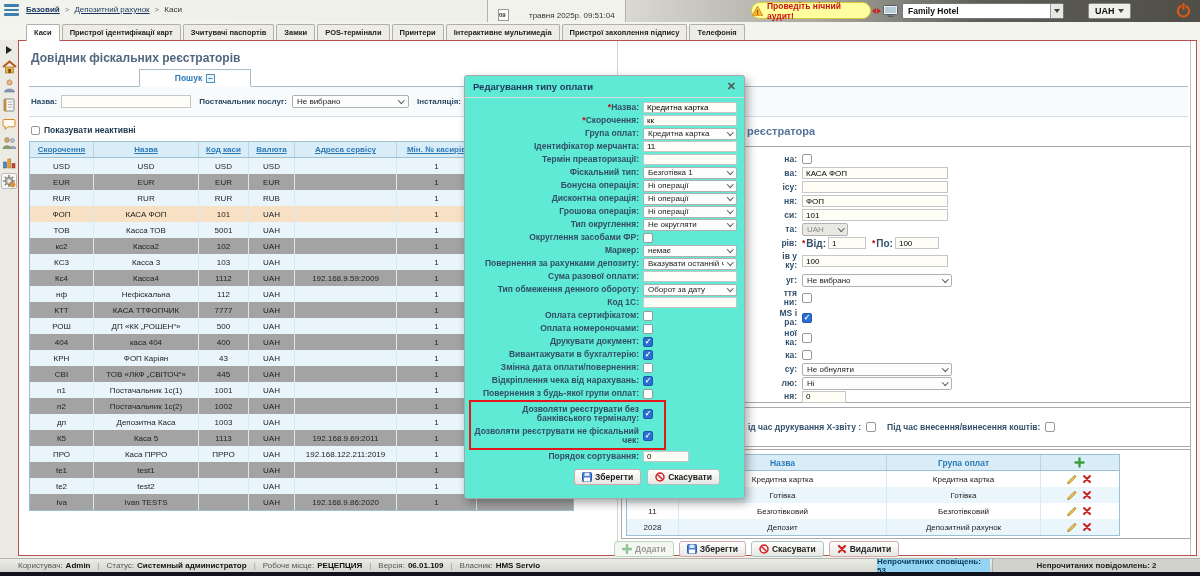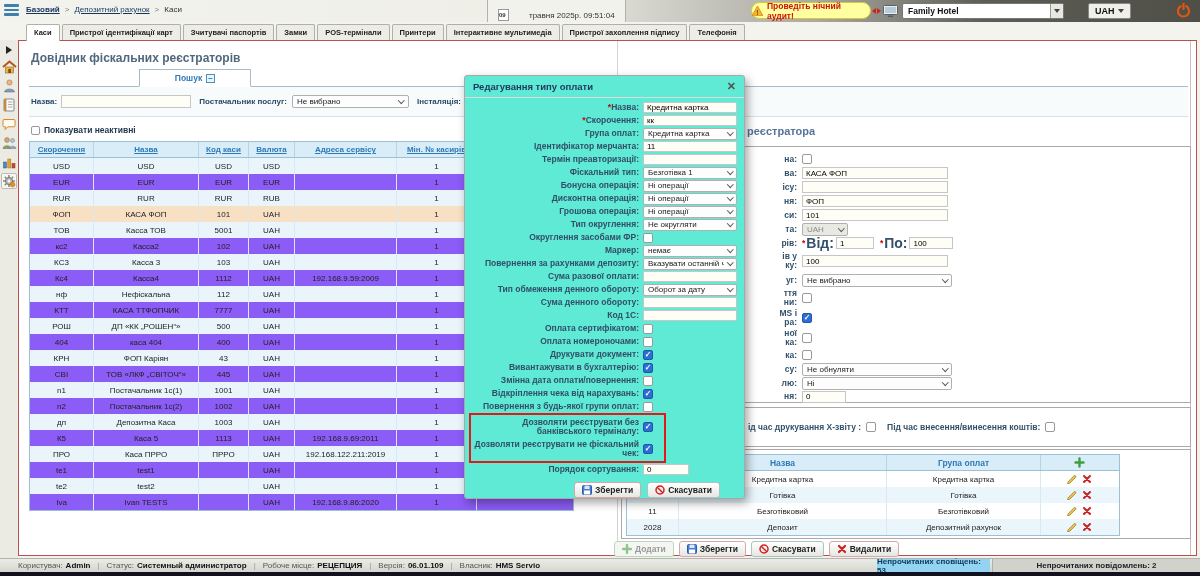--- a/index.html
+++ b/index.html
@@ -71,37 +71,37 @@
     font-size:8px;color:#fff;flex:none;cursor:pointer;}
   .cb[data-state="checked"]{background:#2b6fd6;border-color:#2456a8;}
   .cb[data-state="checked"]::after{content:"✓";font-weight:bold;margin-top:-1px;}
   .cb.sm{width:9px;height:9px;}
 
   
   .rtable{position:absolute;left:10px;top:100px;width:545px;border:1px solid #9cc0d4;}
   .rt-head{display:flex;height:16px;background:#d9edf8;border-bottom:1px solid #9cc0d4;}
   .rt-h{display:flex;align-items:center;justify-content:center;font-size:8px;font-weight:bold;color:#2d7ab8;text-decoration:underline;
     border-right:1px solid #b8d4e4;white-space:nowrap;overflow:hidden;cursor:pointer;}
-  .rt-row{display:flex;height:16px;background:#8b5cf6;cursor:pointer;}
+  .rt-row{display:flex;height:16px;background:#a3a3a3;cursor:pointer;}
   .rt-row:nth-child(odd){background:#e9f5fb;}
   .rt-row[data-sel="yes"]{background:#f7e0c3;}
   .rt-c{display:flex;align-items:center;justify-content:center;font-size:8px;color:#222;border-right:1px solid #d8e9f2;white-space:nowrap;overflow:hidden;}
   .c1{width:64px;}.c2{width:105px;}.c3{width:50px;}.c4{width:46px;}.c5{width:102px;}.c6{width:80px;}.c7{flex:1;border-right:none;}
 
   
   .rp-head{position:absolute;left:728px;top:84px;font-size:11px;font-weight:bold;color:#54749c;}
   .setbox{position:absolute;left:602px;top:105px;width:570px;height:257px;border:1px solid #aaa;background:#fff;padding-top:5px;}
   .rrow{display:flex;align-items:center;}
   .rlab{width:180px;display:flex;flex-direction:column;align-items:flex-end;padding-right:5px;font-size:8.5px;font-weight:bold;color:#33516b;line-height:9px;}
   .rtxt{width:146px;height:12px;border:1px solid #c6c6c6;background:#fffef6;font-size:8px;padding:0 3px;}
   .rtxt-sm{width:44px;}
   .rsel{width:150px;}
   .rsel-sm{width:46px;background:#e9e9e4;color:#888;}
   .req{color:#cc0000;font-style:normal;font-weight:bold;font-size:8.5px;}
-  .rfl{font-size:14px;font-weight:bold;color:#33516b;margin:0 2px 0 1px;}
+  .rfl{font-size:10px;font-weight:bold;color:#33516b;margin:0 2px 0 1px;}
   .h14{height:14px;}.h22{height:22px;}.h16{height:16px;}.h20{height:20px;}.h13{height:13px;}
   .xbox{position:absolute;left:602px;top:366px;width:570px;height:40px;border:1px solid #aaa;background:#fff;
     display:flex;align-items:center;padding-left:126px;gap:5px;font-size:8.5px;font-weight:bold;color:#33516b;}
   .paybox{position:absolute;left:602px;top:408px;width:570px;height:90px;border:1px solid #aaa;background:#fff;}
   .ptable{position:absolute;left:4px;top:4px;width:494px;border:1px solid #9cc0d4;}
   .pt-head{display:flex;height:16px;background:#d9edf8;border-bottom:1px solid #9cc0d4;}
   .pt-h{display:flex;align-items:center;justify-content:center;font-size:8.5px;font-weight:bold;color:#2d7ab8;border-right:1px solid #b8d4e4;}
   .pt-row{display:flex;height:16px;background:#fff;}
   .pt-row:nth-child(even){background:#eaf6fc;}
   .pt-c{display:flex;align-items:center;justify-content:center;font-size:8px;color:#222;border-right:1px solid #d8e9f2;white-space:nowrap;overflow:hidden;}
@@ -858,24 +858,20 @@
           <input class="mtxt" value="" style="">
         </div>
       <div class="mrow">
           <span class="mlab"><span>Тип обмеження денного обороту:</span></span>
           <span class="selbox msel">
             <span class="val">Оборот за дату</span>
             <i class="chev"></i>
           </span>
         </div>
       <div class="mrow">
-          <span class="mlab"><span>Сума денного обороту:</span></span>
-          <input class="mtxt" value="" style="">
-        </div>
-      <div class="mrow">
           <span class="mlab"><span>Код 1С:</span></span>
           <input class="mtxt" value="" style="">
         </div>
       <div class="mrow">
           <span class="mlab"><span>Оплата сертифікатом:</span></span>
           <span class="cb" data-state="unchecked"></span>
         </div>
       <div class="mrow">
           <span class="mlab"><span>Оплата номероночами:</span></span>
           <span class="cb" data-state="unchecked"></span>

